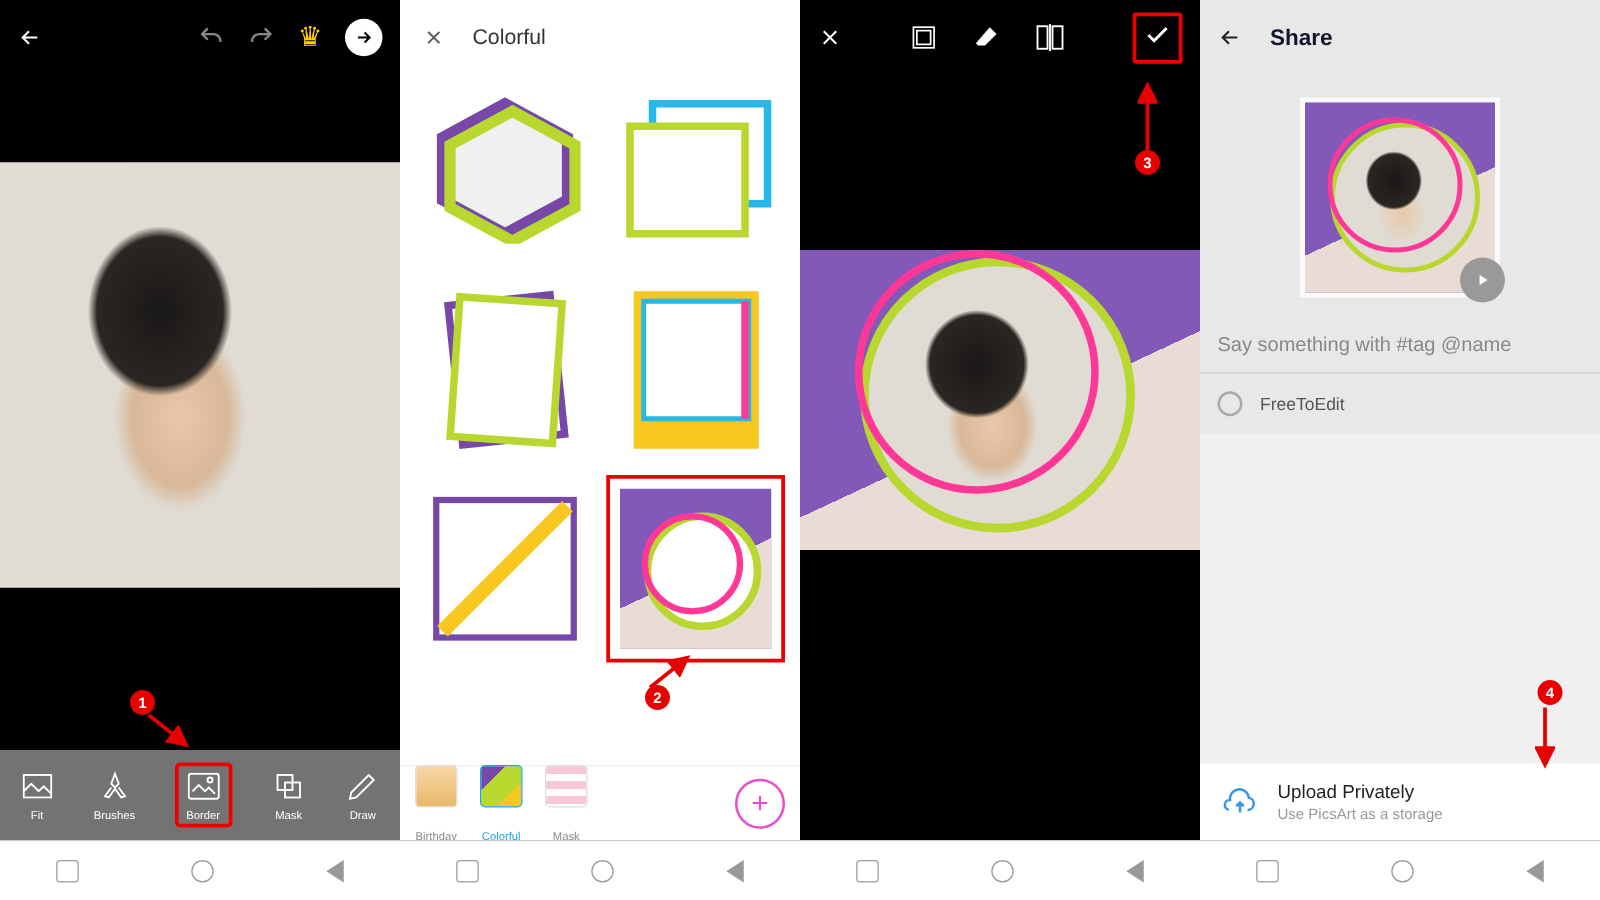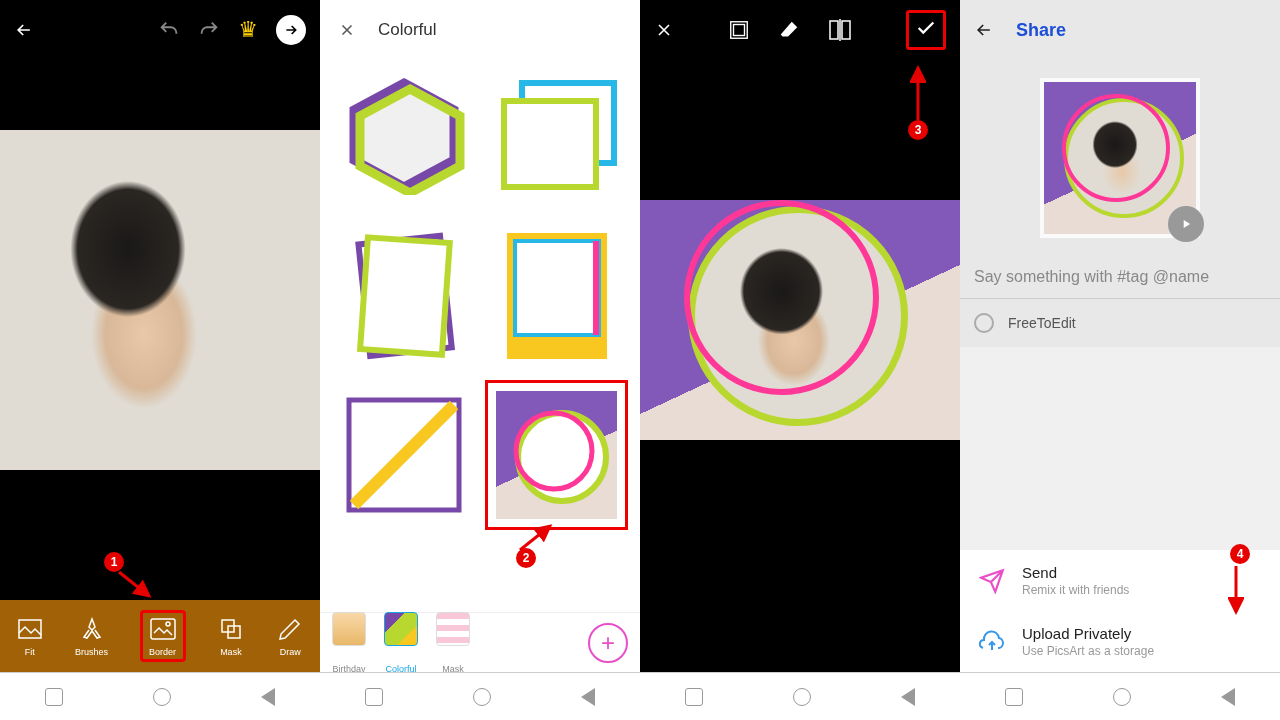--- a/index.html
+++ b/index.html
@@ -14,21 +14,21 @@
   .nb-tri { width: 0; height: 0; border: none; border-top: 9px solid transparent; border-bottom: 9px solid transparent; border-right: 14px solid #999; }
 
   
   .s1-top { height: 60px; background: #000; display: flex; align-items: center; gap: 18px; padding: 0 14px; }
   .s1-top svg { flex-shrink: 0; }
   .s1-space { flex: 1; }
   .crown { color: #ffd200; font-size: 22px; }
   .fwd-circ { width: 30px; height: 30px; background: #fff; border-radius: 50%; display: flex; align-items: center; justify-content: center; }
   .s1-img { height: 340px; background: linear-gradient(135deg, #d8d4cc, #e8e4dc); margin-top: 70px; position: relative; }
   .portrait { position: absolute; inset: 0; background: radial-gradient(ellipse 45% 50% at 40% 35%, #1a1818 0%, #2a2622 35%, transparent 40%), radial-gradient(ellipse 30% 40% at 45% 60%, #e8c8a8 0%, #d8b898 40%, transparent 55%), #e0dcd4; }
-  .s1-tools { position: absolute; bottom: 48px; width: 100%; height: 72px; background: #a16207; display: flex; justify-content: space-around; align-items: center; padding: 6px 0; }
+  .s1-tools { position: absolute; bottom: 48px; width: 100%; height: 72px; background: #737373; display: flex; justify-content: space-around; align-items: center; padding: 6px 0; }
   .tool { display: flex; flex-direction: column; align-items: center; gap: 4px; color: #fff; font-size: 9px; }
   .tool-ico { width: 28px; height: 28px; display: flex; align-items: center; justify-content: center; }
   .hl-red { border: 3px solid #ee0000; border-radius: 4px; padding: 2px 6px; }
   .marker { width: 20px; height: 20px; background: #e60000; border-radius: 50%; color: #fff; font-size: 12px; font-weight: bold; display: flex; align-items: center; justify-content: center; position: absolute; z-index: 10; }
   .arrow-line { position: absolute; z-index: 9; }
 
   
   .s2 { background: #fff; }
   .s2-top { height: 60px; display: flex; align-items: center; gap: 22px; padding: 0 18px; color: #333; }
   .s2-title { font-size: 17px; }
@@ -45,21 +45,21 @@
   .s3-top { height: 60px; background: #000; display: flex; align-items: center; justify-content: space-between; padding: 0 14px; }
   .s3-top-icons { display: flex; gap: 28px; align-items: center; }
   .s3-canvas { margin-top: 140px; height: 240px; position: relative; }
   .canvas-bg { position: absolute; inset: 0; background: #8258b8; }
   .canvas-diag { position: absolute; inset: 0; background: linear-gradient(155deg, transparent 0%, transparent 55%, #e8dcd4 55%); }
   .big-circle { position: absolute; width: 220px; height: 220px; border-radius: 50%; border: 7px solid #b8d830; left: 48px; top: 6px; overflow: hidden; background: radial-gradient(ellipse 48% 50% at 42% 38%, #1a1818 0%, #2a2622 38%, transparent 42%), radial-gradient(ellipse 32% 40% at 48% 62%, #e8c8a8 0%, #d8b898 40%, transparent 55%), #e0dcd4; }
   .big-ring { position: absolute; width: 195px; height: 195px; border-radius: 50%; border: 6px solid #ff3898; left: 44px; top: 0px; }
 
   
   .s4-top { height: 60px; background: #e8e8e8; display: flex; align-items: center; gap: 22px; padding: 0 14px; }
-  .s4-title { font-size: 18px; font-weight: 600; color: #1d4ed8; }
+  .s4-title { font-size: 18px; font-weight: 600; color: #0f172a; }
   .s4-preview { background: #e8e8e8; padding: 18px 0; display: flex; justify-content: center; }
   .s4-thumb { width: 160px; height: 160px; position: relative; border: 4px solid #fafafa; }
   .s4-post { background: #e8e8e8; }
   .s4-input { padding: 12px 14px; color: #888; font-size: 16px; border-bottom: 1px solid #ccc; }
   .s4-row { display: flex; align-items: center; gap: 14px; padding: 14px; font-size: 14px; color: #555; }
   .s4-actions { background: #fff; position: absolute; bottom: 48px; width: 100%; }
   .s4-action { display: flex; align-items: center; gap: 14px; padding: 14px 16px; }
   .s4-action .ico { width: 32px; display: flex; justify-content: center; }
   .s4-action .txt { display: flex; flex-direction: column; gap: 2px; }
   .s4-action .title { font-size: 15px; color: #222; }
@@ -311,31 +311,20 @@
   <div class="s4-post">
     <div class="s4-input">Say something with #tag @name</div>
     <div class="s4-row">
       <span style="width:20px;height:20px;border:2px solid #aaa;border-radius:50%"></span>
       <span>FreeToEdit</span>
     </div>
   </div>
   <div class="s4-actions">
     <div class="s4-action">
       <span class="ico">
-            <svg width="26" height="26" viewBox="0 0 24 24" fill="none" stroke="#e84fc8" stroke-width="2">
-              <path d="M22 2L11 13M22 2l-7 20-4-9-9-4 20-7z"></path>
-            </svg>
-          </span>
-      <span class="txt">
-            <span class="title">Send</span>
-            <span class="sub">Remix it with friends</span>
-          </span>
-    </div>
-    <div class="s4-action">
-      <span class="ico">
             <svg width="28" height="24" viewBox="0 0 28 24" fill="none" stroke="#3898e8" stroke-width="2">
               <path d="M20 18a5 5 0 001-9.9A7 7 0 006 10a4 4 0 00-1 7.9"></path>
               <path d="M14 20v-8m-3 3l3-3 3 3"></path>
             </svg>
           </span>
       <span class="txt">
             <span class="title">Upload Privately</span>
             <span class="sub">Use PicsArt as a storage</span>
           </span>
     </div>

